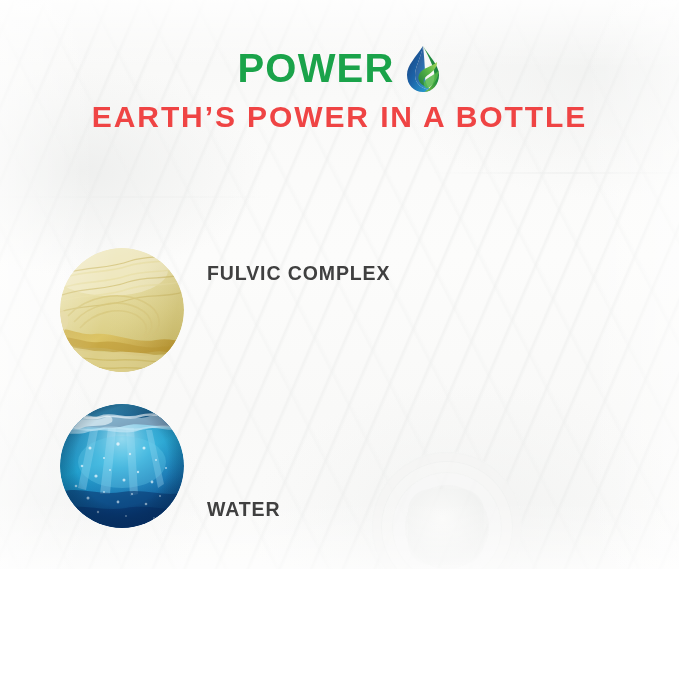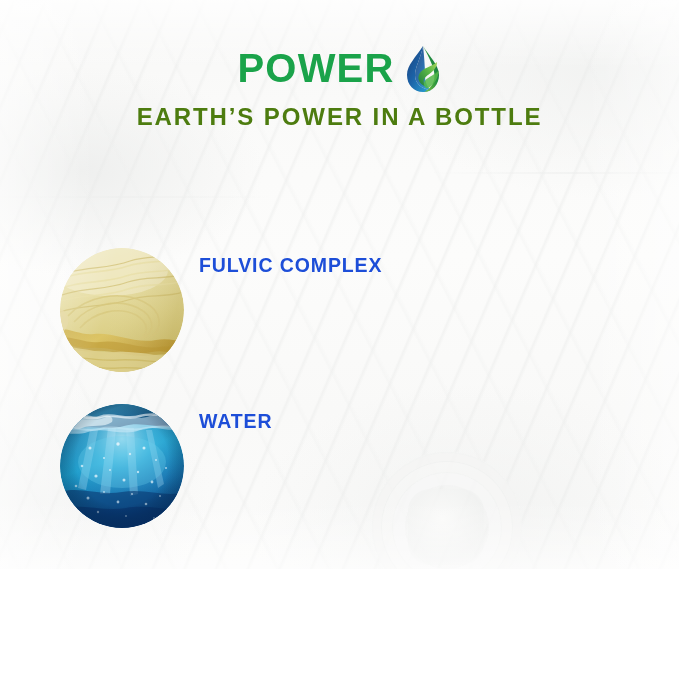--- a/index.html
+++ b/index.html
@@ -127,59 +127,59 @@
   .droplet {
     display: inline-block;
     width: 38px;
     height: 48px;
     flex: 0 0 auto;
     position: relative;
     top: 1px;
   }
   .subtitle {
     margin: 10px 0 0 0;
-    font-size: 24px;
+    font-size: 30px;
     line-height: 30px;
     font-weight: bold;
     letter-spacing: 1.9px;
-    color: #4d7c0f;
+    color: #ef4444;
     white-space: nowrap;
   }
 
   
   .ingredient {
     position: absolute;
     display: flex;
     align-items: flex-start;
   }
   .ing-fulvic { left: 60px; top: 248px; }
-  .ing-water  { left: 60px; top: 404px; }
+  .ing-water  { left: 60px; top: 404px; align-items: flex-end; }
 
   .thumb {
     width: 124px;
     height: 124px;
     border-radius: 50%;
     flex: 0 0 auto;
     overflow: hidden;
     position: relative;
   }
   .thumb svg { display: block; }
 
   .ing-text {
     margin-left: 15px;
     padding-top: 6px;
     width: 420px;
   }
   .ing-title {
-    margin: 0;
+    margin: 8px;
     font-size: 19.5px;
     line-height: 22px;
     font-weight: bold;
     letter-spacing: .9px;
-    color: #1d4ed8;
+    color: #404040;
   }
   .ing-body {
     margin: 4px 0 0 0;
     font-size: 16.3px;
     line-height: 21.5px;
     letter-spacing: .15px;
     color: #45484b;
   }
   .ing-body .ln { display: block; white-space: nowrap; }
 </style>

